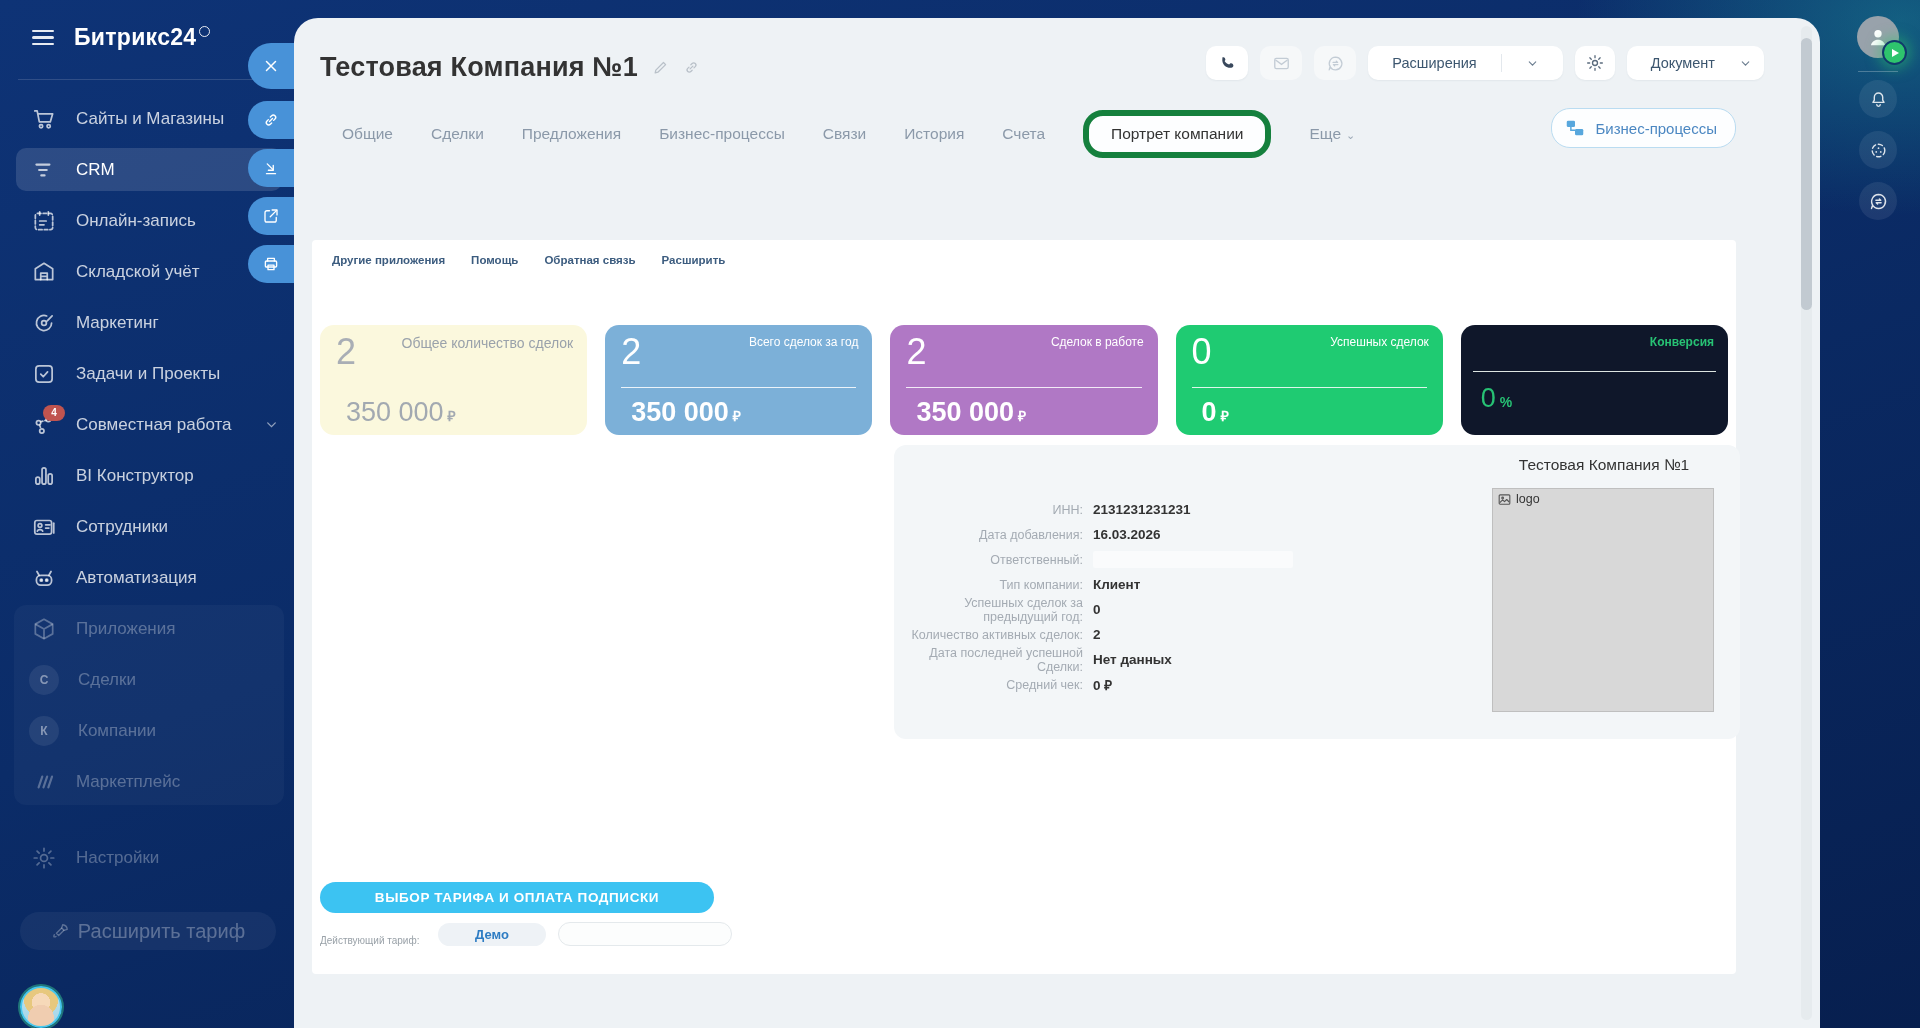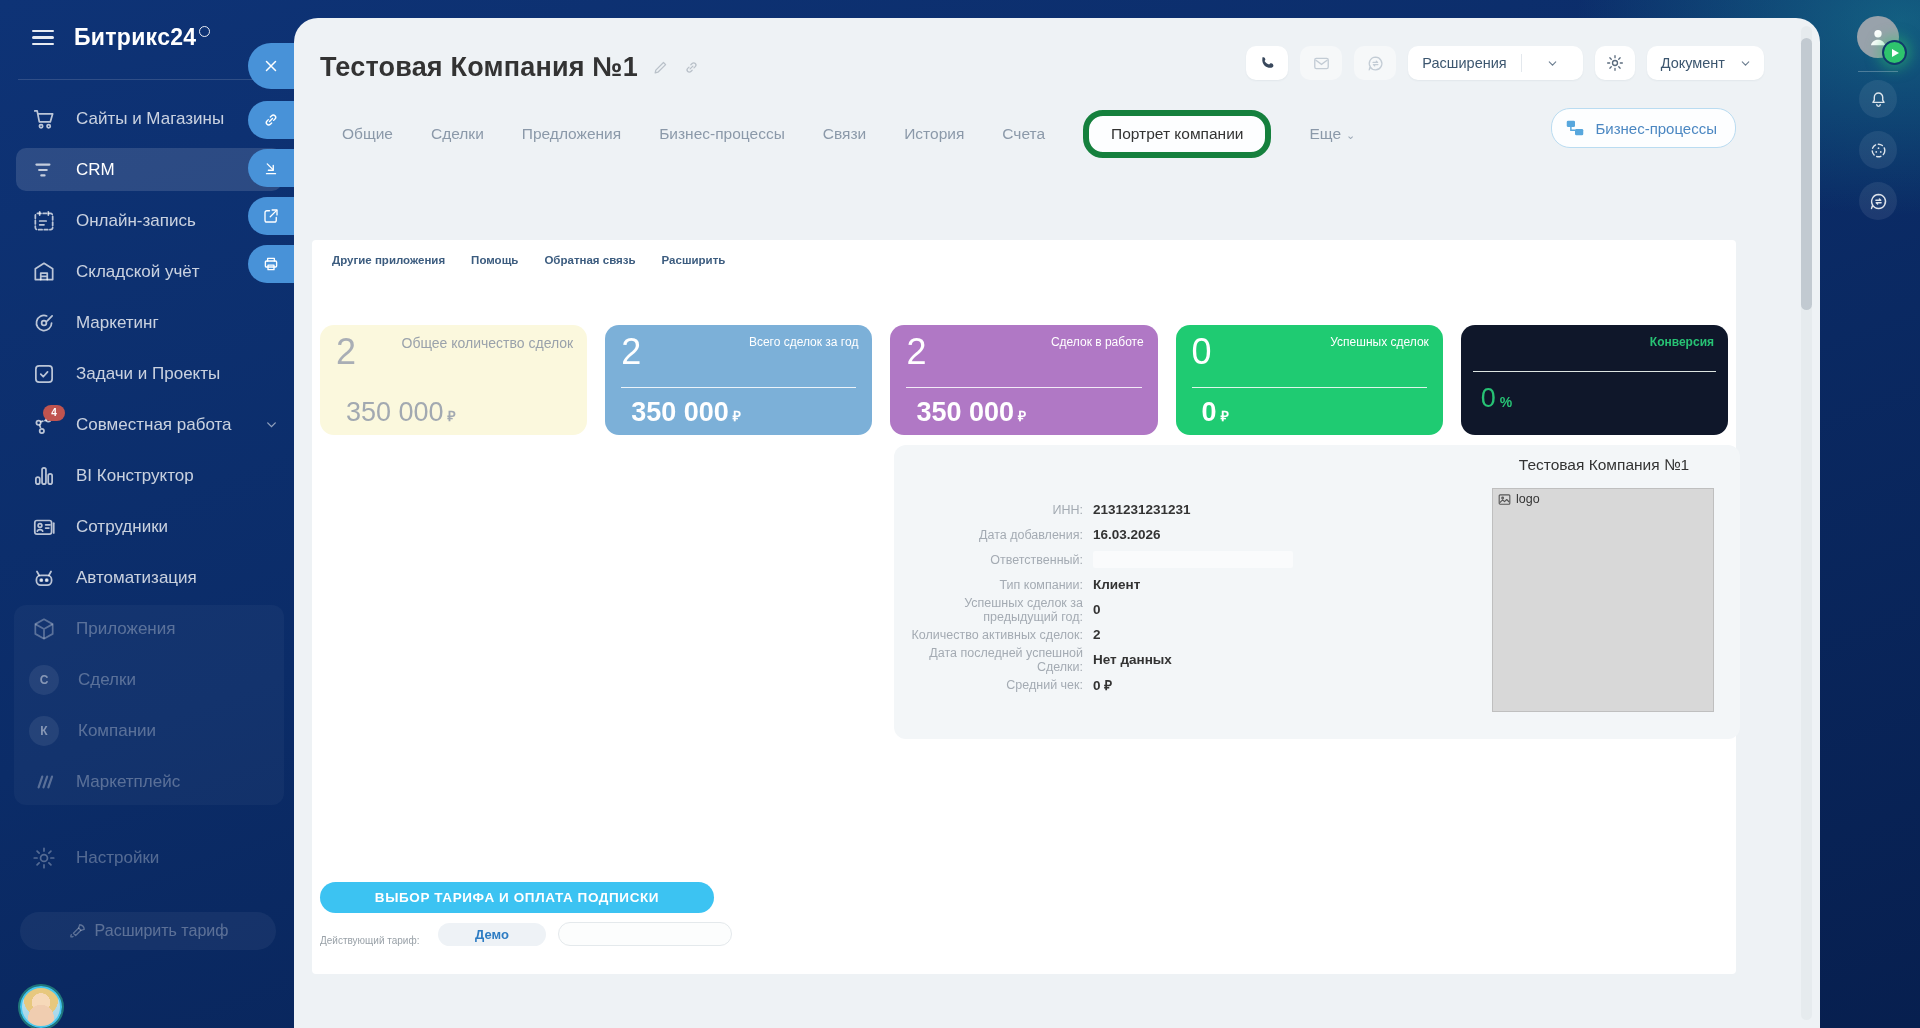--- a/index.html
+++ b/index.html
@@ -27,42 +27,42 @@
   .mi.active::before{content:"";position:absolute;left:16px;right:12px;top:4px;bottom:4px;background:rgba(255,255,255,.13);border-radius:10px;z-index:0}
   .mi.dim{color:rgba(255,255,255,.30)}
   .mi.dim .ic{color:rgba(255,255,255,.30)}
   .grp{position:relative}
   .grp::before{content:"";position:absolute;left:14px;right:10px;top:2px;bottom:2px;background:rgba(255,255,255,.035);border-radius:12px}
   .icon-wrap{position:relative;width:26px;height:26px;flex:0 0 26px}
   .badge{position:absolute;top:-7px;right:-8px;min-width:16px;height:16px;border-radius:8px;background:#c0544f;color:#fff;font-size:10px;font-weight:700;display:flex;align-items:center;justify-content:center;padding:0 3px;z-index:2}
   .chev-s{margin-left:14px;color:rgba(255,255,255,.55)}
   .letter-ic{width:30px;height:30px;flex:0 0 30px;margin-left:-2px;border-radius:50%;background:rgba(255,255,255,.08);color:rgba(255,255,255,.45);font-size:12px;font-weight:700;display:flex;align-items:center;justify-content:center}
   .settings-gap{margin-top:25px}
-  .upgrade{position:absolute;left:20px;top:912px;width:256px;height:38px;border-radius:19px;background:rgba(255,255,255,.05);color:rgba(255,255,255,.30);font-size:16px;display:flex;align-items:center;justify-content:center;gap:7px;cursor:pointer}
+  .upgrade{position:absolute;left:20px;top:912px;width:256px;height:38px;border-radius:19px;background:rgba(255,255,255,.05);color:rgba(255,255,255,.30);font-size:20px;display:flex;align-items:center;justify-content:center;gap:7px;cursor:pointer}
   .side-avatar{position:absolute;left:20px;top:986px;width:38px;height:38px;border-radius:50%;
     background:radial-gradient(circle at 50% 78%, #f0cdb0 0 36%, transparent 37%),
                radial-gradient(circle at 50% 38%, #f6d9b9 0 30%, transparent 31%),
                radial-gradient(circle at 50% 30%, #e7c87e 0 52%, transparent 53%),
                linear-gradient(#c3e6f2,#9fd2e6);
     border:2.5px solid #46c8ec;box-shadow:0 0 0 2px rgba(60,214,150,.45);cursor:pointer}
   
   #card{position:absolute;left:294px;top:18px;width:1526px;height:1010px;background:#eef2f5;border-radius:24px 24px 0 0}
   
   .stack{position:absolute;left:-46px;top:25px;width:46px;display:flex;flex-direction:column;gap:10px}
   .stack .sb{width:46px;height:38px;border-radius:19px 0 0 19px;background:#4892d8;color:#fff;display:flex;align-items:center;justify-content:center;cursor:pointer}
   .stack .sb.big{height:46px;border-radius:23px 0 0 23px;margin-bottom:2px}
   
   .title-row{position:absolute;left:26px;top:34px;display:flex;align-items:center;gap:14px}
   .page-title{font-size:27px;font-weight:700;color:#333;letter-spacing:.2px}
   .t-ic{color:#b9c1c9;cursor:pointer}
   .toolbar{position:absolute;top:28px;right:56px;display:flex;align-items:center;gap:12px}
   .tb-sq{width:42px;height:34px;border-radius:10px;background:#fff;display:flex;align-items:center;justify-content:center;color:#39485c;cursor:pointer;box-shadow:0 1px 2px rgba(40,60,90,.06)}
   .tb-sq.off{background:rgba(255,255,255,.45);color:#c3ccd5;box-shadow:none}
   .tb-pill{height:34px;background:#fff;border-radius:10px;display:flex;align-items:center;color:#3c566f;font-size:14.5px;cursor:pointer;box-shadow:0 1px 2px rgba(40,60,90,.06)}
-  .tb-pill .lbl{padding:0 14px}
+  .tb-pill .lbl{padding:0 24px}
   .tb-pill .sep{width:1px;height:18px;background:#e3e8ed}
   .tb-pill .cv{padding:0 12px;color:#6d7f91}
   
   .tabs{position:absolute;left:48px;top:92px;display:flex;align-items:center;gap:38px;font-size:15.5px;color:#8b99a9}
   .tab{cursor:pointer;white-space:nowrap}
   .tab.active{border:6px solid #15803d;background:#fdfeff;border-radius:20px;padding:9px 22px;color:#333}
   .tab .cv2{font-size:11px;margin-left:5px;color:#9aa7b5}
   .bp-btn{position:absolute;right:84px;top:90px;height:38px;padding:0 18px 0 12px;border:1px solid #badcf1;border-radius:19px;background:#fdfeff;display:flex;align-items:center;gap:9px;color:#4b87c2;font-size:15px;cursor:pointer}
   
   .scroll-track{position:absolute;right:8px;top:8px;bottom:8px;width:11px;border-radius:6px;background:#e6ebee}

